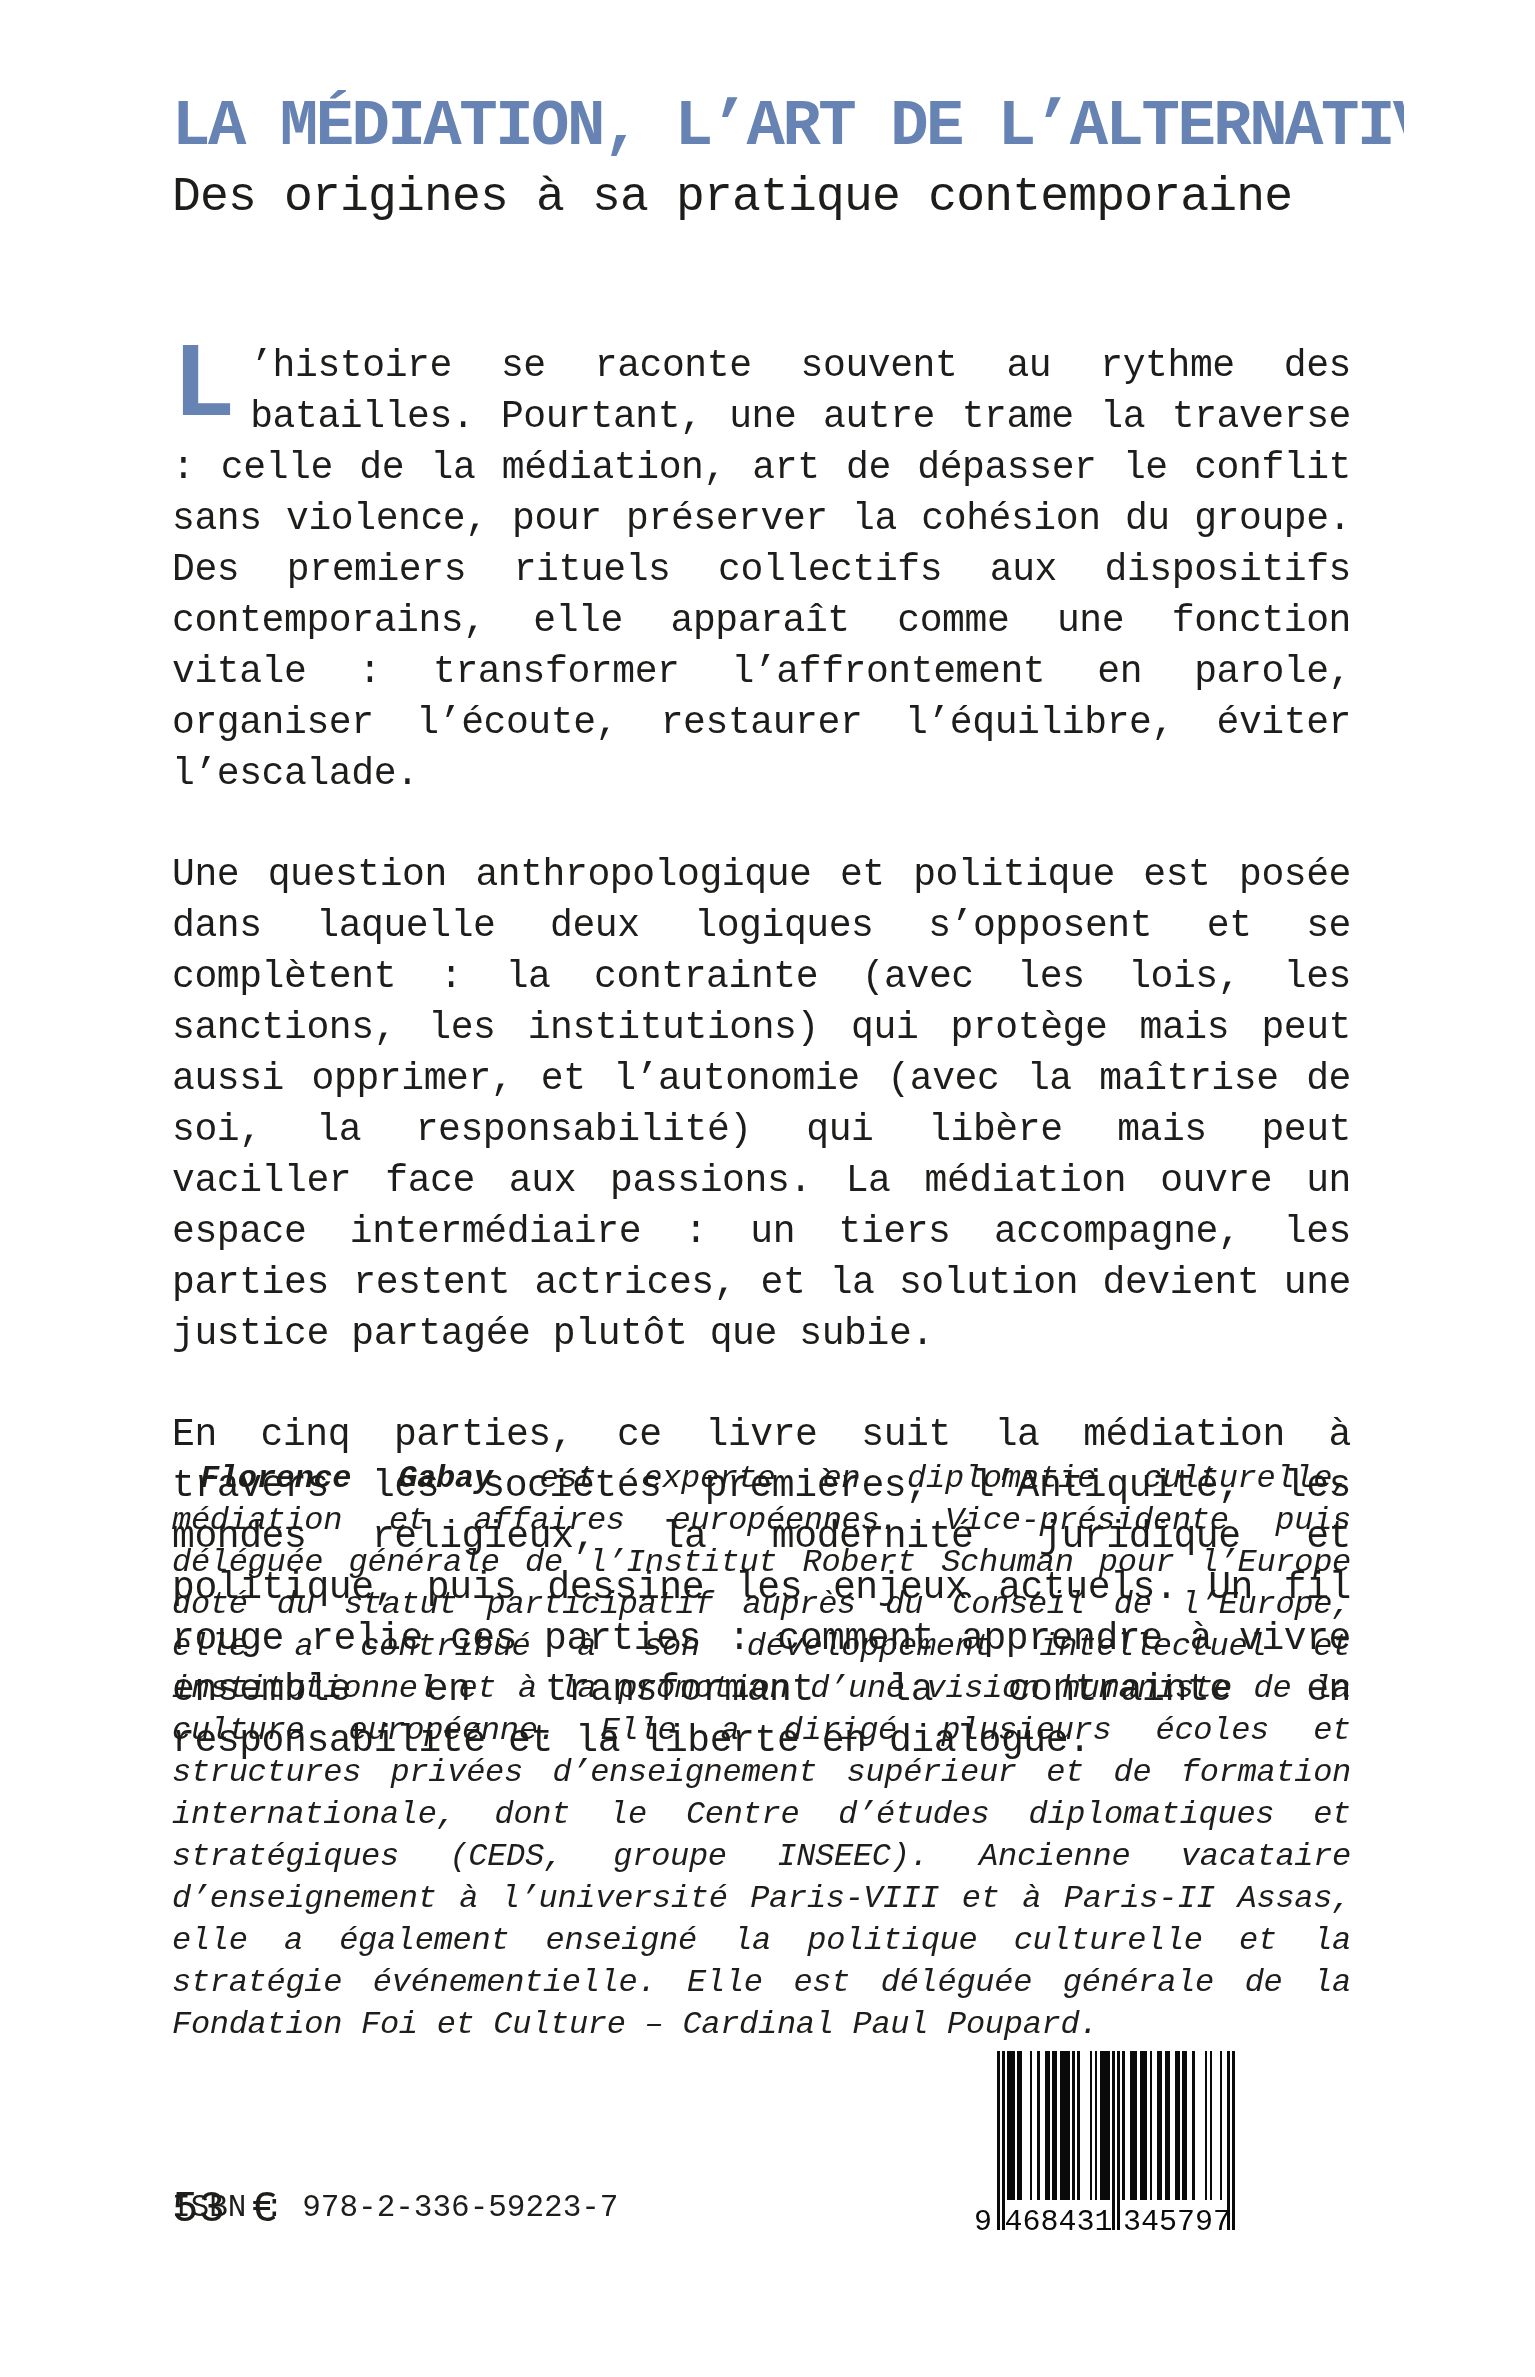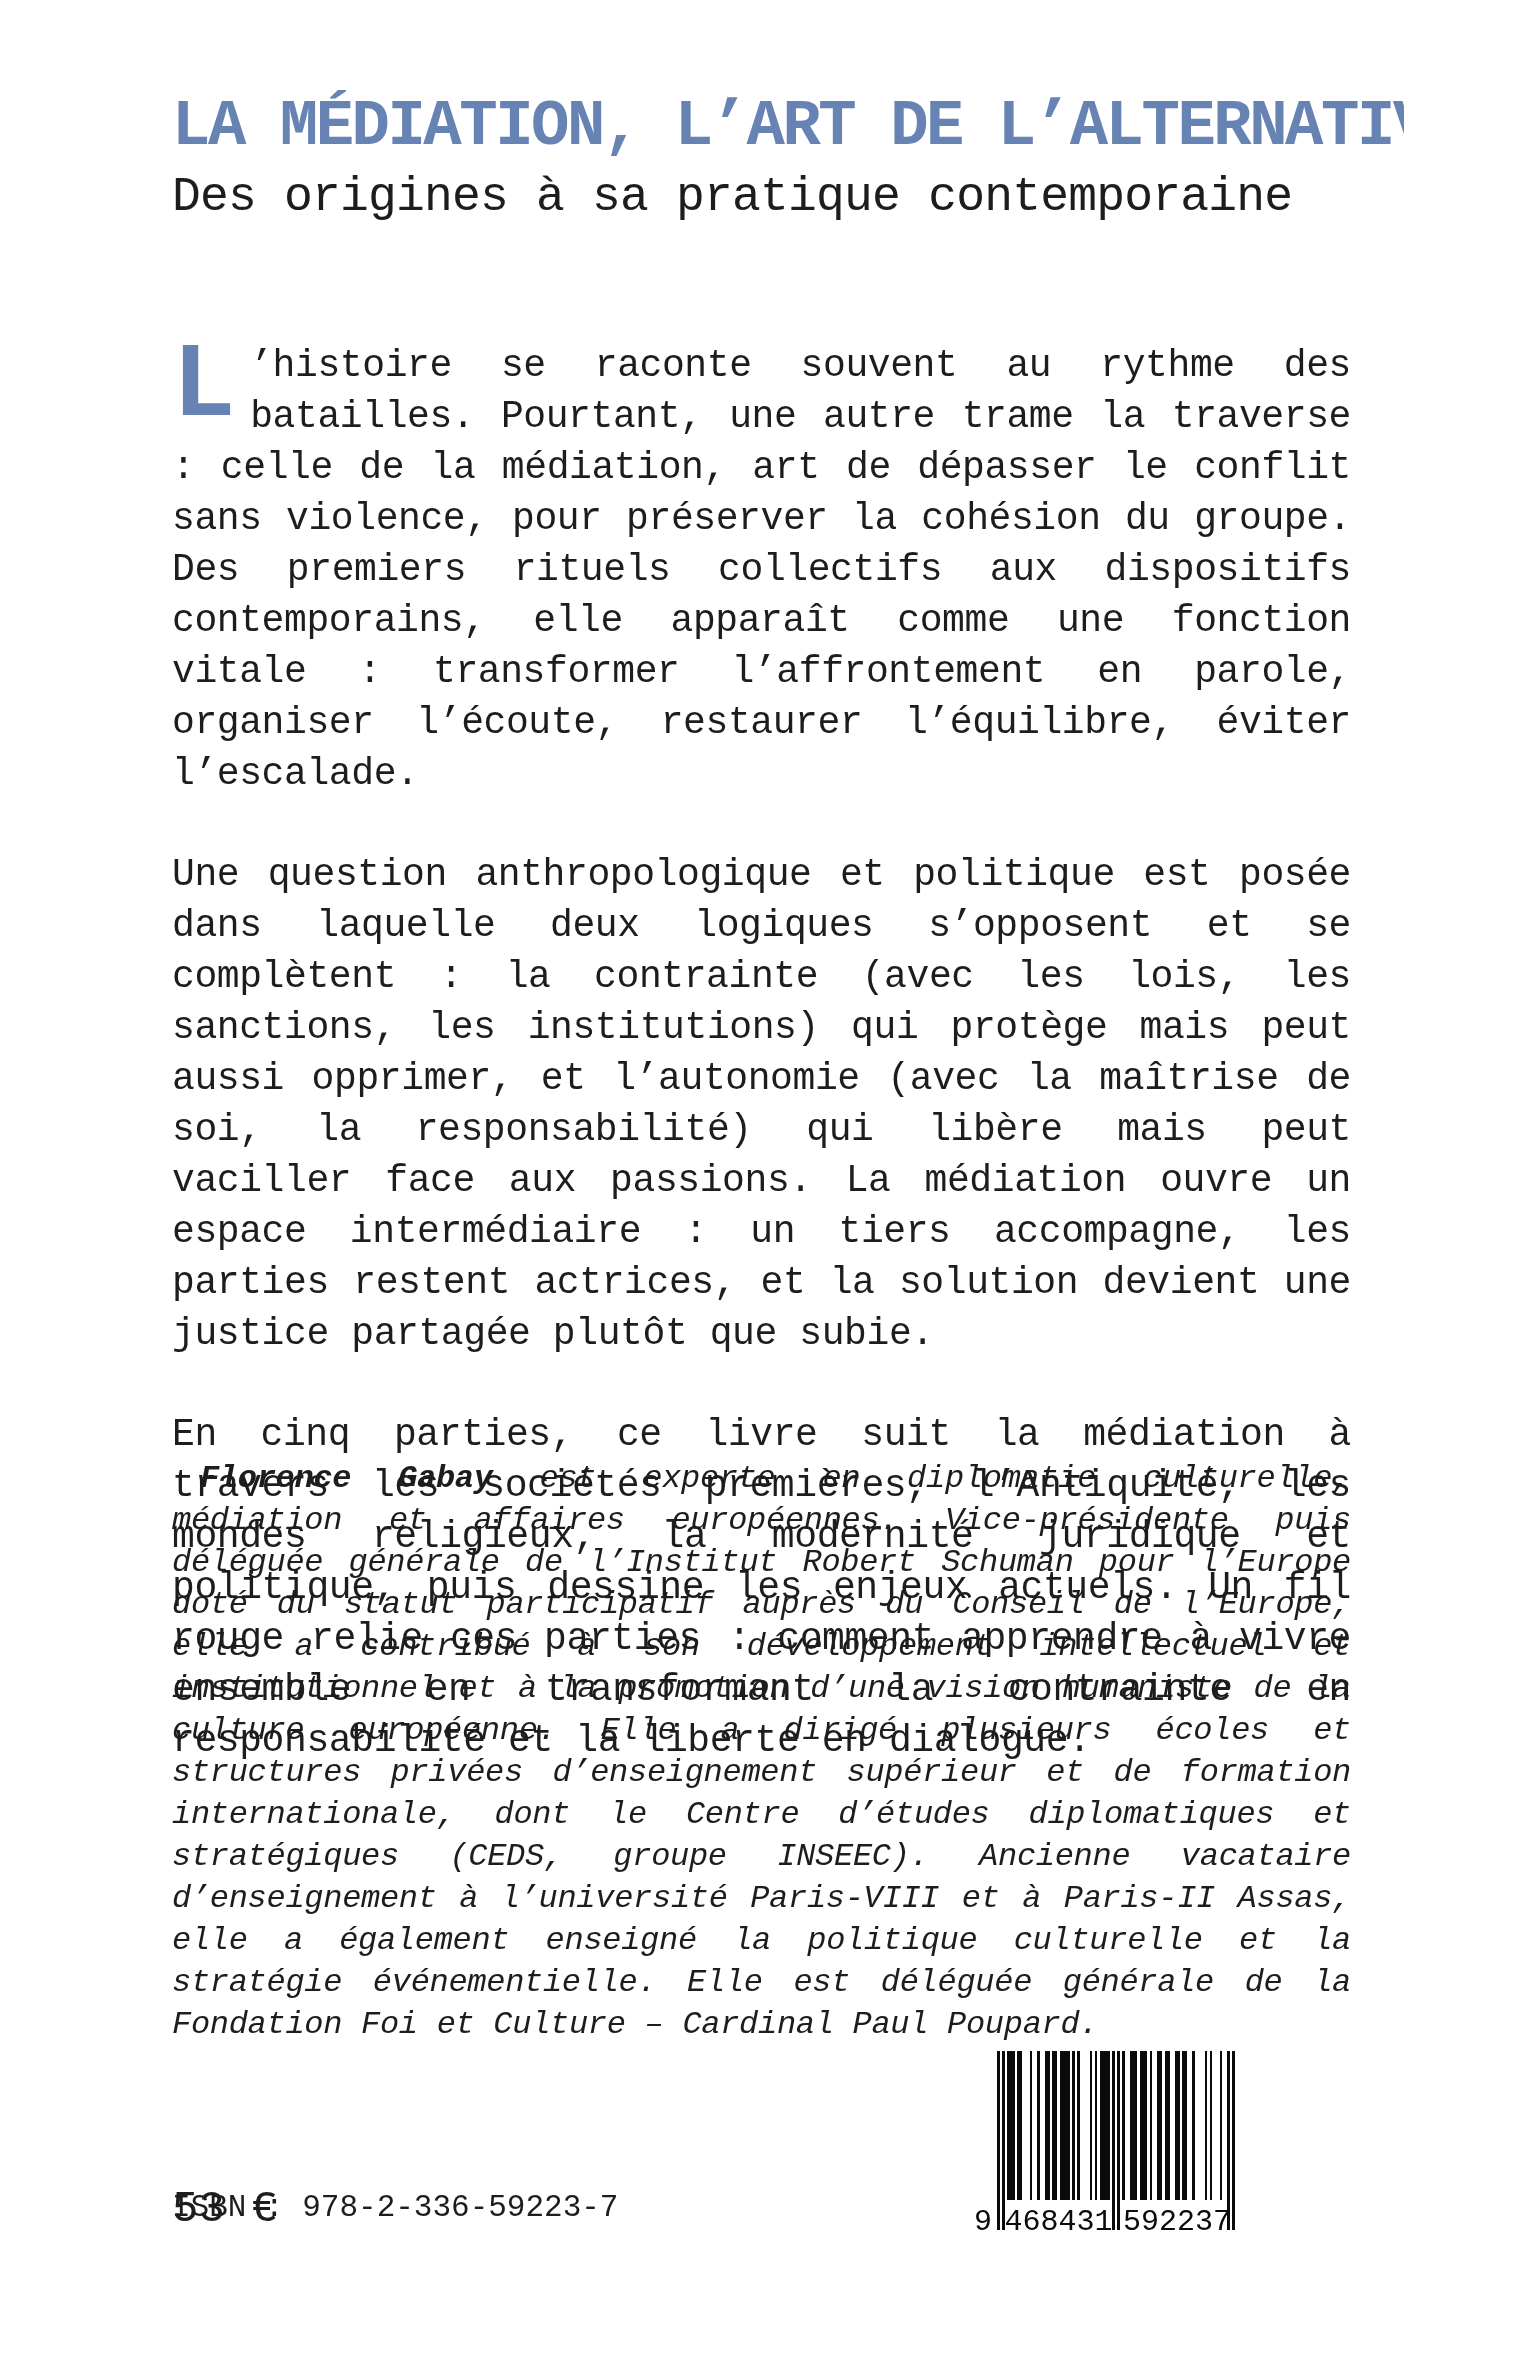--- a/index.html
+++ b/index.html
@@ -199,18 +199,18 @@
         <div class="m b"></div>
         <div class="m"></div>
         <div class="m"></div>
         <div class="m b tall"></div>
         <div class="m"></div>
         <div class="m b tall"></div>
       </div>
     <div class="barcode-digits">
       <span class="d9">9</span>
       <span class="g1">468431</span>
-      <span class="g2">592237</span>
+      <span class="g2">345797</span>
     </div>
   </div>
 
 </div>
 
 
 </body></html>

